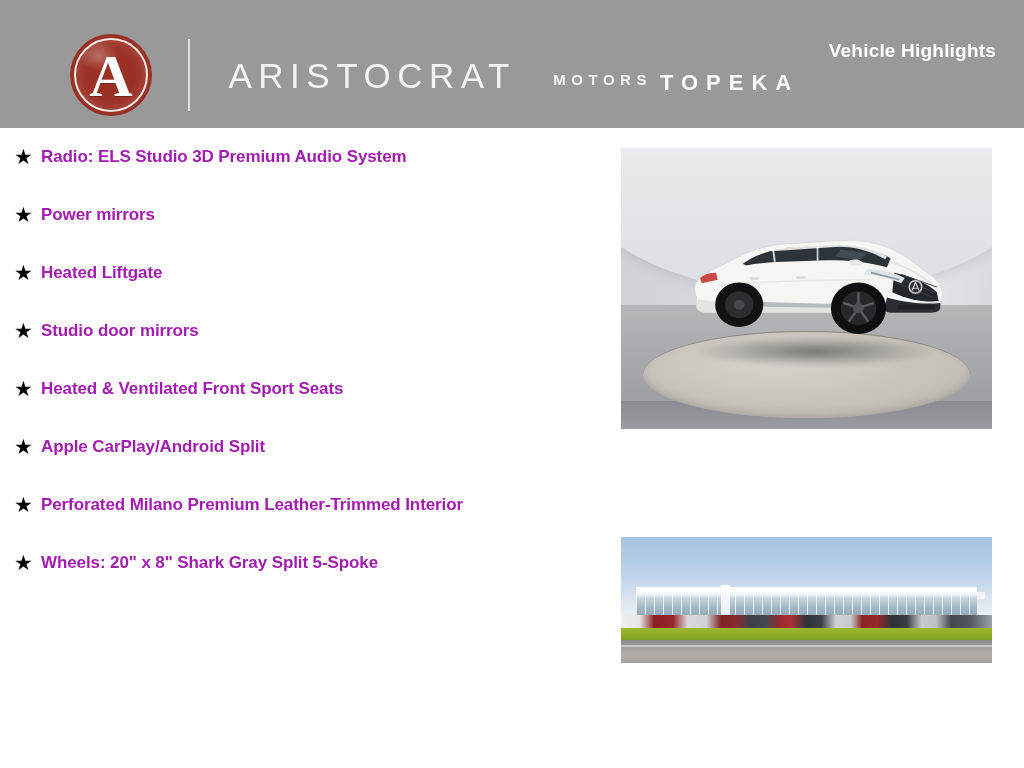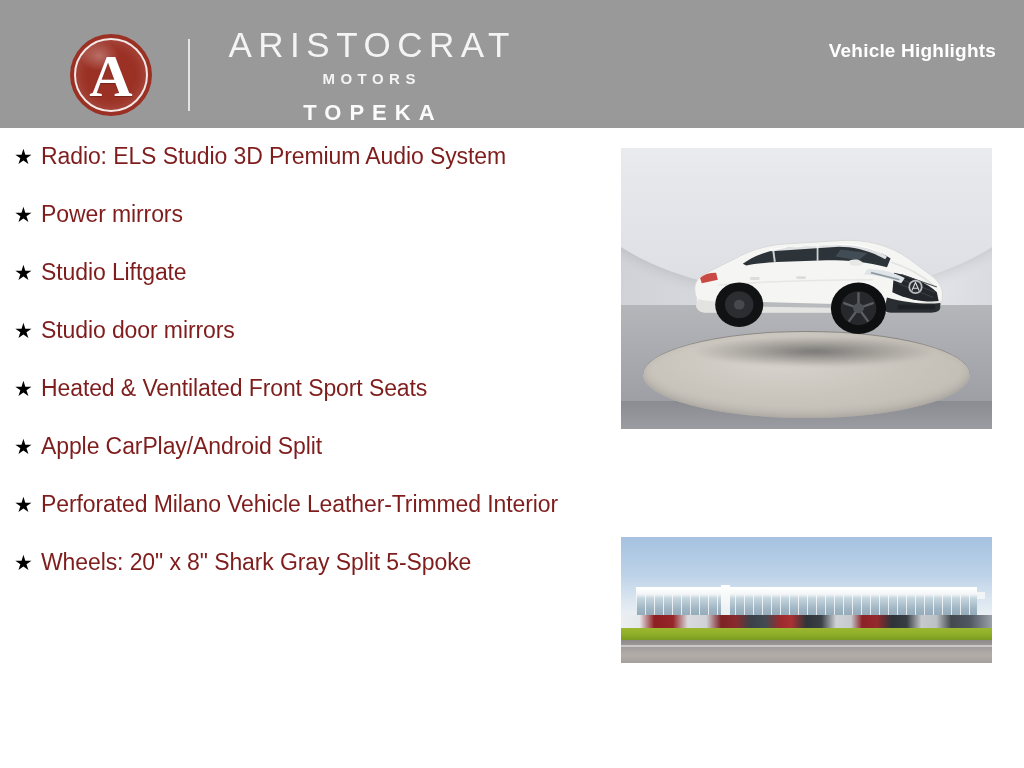--- a/index.html
+++ b/index.html
@@ -87,39 +87,40 @@
     height: 72px;
     background: #e4e4e4;
     margin-left: 36px;
     margin-right: 32px;
     flex: none;
   }
 
   
   #brand-wordmark {
     display: flex;
-    flex-direction: column;
+    flex-direction: row;
     align-items: center;
     color: #ffffff;
     line-height: 1;
   }
   #wordmark-main {
     font-size: 35px;
     font-weight: 400;
     letter-spacing: 6.5px;
     text-indent: 6.5px;
     color: #f4f4f4;
   }
   #wordmark-sub {
     font-size: 15px;
     font-weight: 700;
     letter-spacing: 5.5px;
     text-indent: 5.5px;
     margin-top: 9px;
     color: #f4f4f4;
+    margin-left: 32px;
   }
   #wordmark-city {
     font-size: 22px;
     font-weight: 700;
     letter-spacing: 8px;
     text-indent: 8px;
     margin-top: 16px;
     color: #fbfbfb;
   }
 
@@ -151,24 +152,25 @@
     flex: none;
     width: 31px;
     font-size: 21px;
     line-height: 34px;
     color: #000000;
     text-align: left;
     padding-left: 4px;
   }
   .highlight-text {
     flex: 1;
-    font-size: 23px;
+    font-size: 17px;
     line-height: 33px;
-    color: #7f1d1d;
+    color: #a21caf;
     letter-spacing: -0.1px;
+    font-weight: bold;
   }
 
   
   #vehicle-photo {
     position: absolute;
     left: 621px;
     top: 148px;
     width: 371px;
     height: 281px;
     overflow: hidden;
@@ -375,41 +377,41 @@
       <span class="highlight-text">Radio: ELS Studio 3D Premium Audio System</span>
     </li>
 
     <li class="highlight-item">
       <span class="bullet-star">★</span>
       <span class="highlight-text">Power mirrors</span>
     </li>
 
     <li class="highlight-item">
       <span class="bullet-star">★</span>
-      <span class="highlight-text">Studio Liftgate</span>
+      <span class="highlight-text">Heated Liftgate</span>
     </li>
 
     <li class="highlight-item">
       <span class="bullet-star">★</span>
       <span class="highlight-text">Studio door mirrors</span>
     </li>
 
     <li class="highlight-item">
       <span class="bullet-star">★</span>
       <span class="highlight-text">Heated &amp; Ventilated Front Sport Seats</span>
     </li>
 
     <li class="highlight-item">
       <span class="bullet-star">★</span>
       <span class="highlight-text">Apple CarPlay/Android Split</span>
     </li>
 
     <li class="highlight-item">
       <span class="bullet-star">★</span>
-      <span class="highlight-text">Perforated Milano Vehicle Leather-Trimmed Interior</span>
+      <span class="highlight-text">Perforated Milano Premium Leather-Trimmed Interior</span>
     </li>
 
     <li class="highlight-item">
       <span class="bullet-star">★</span>
       <span class="highlight-text">Wheels: 20" x 8" Shark Gray Split 5-Spoke</span>
     </li>
 
   </ul>
 
   <div id="vehicle-photo">

